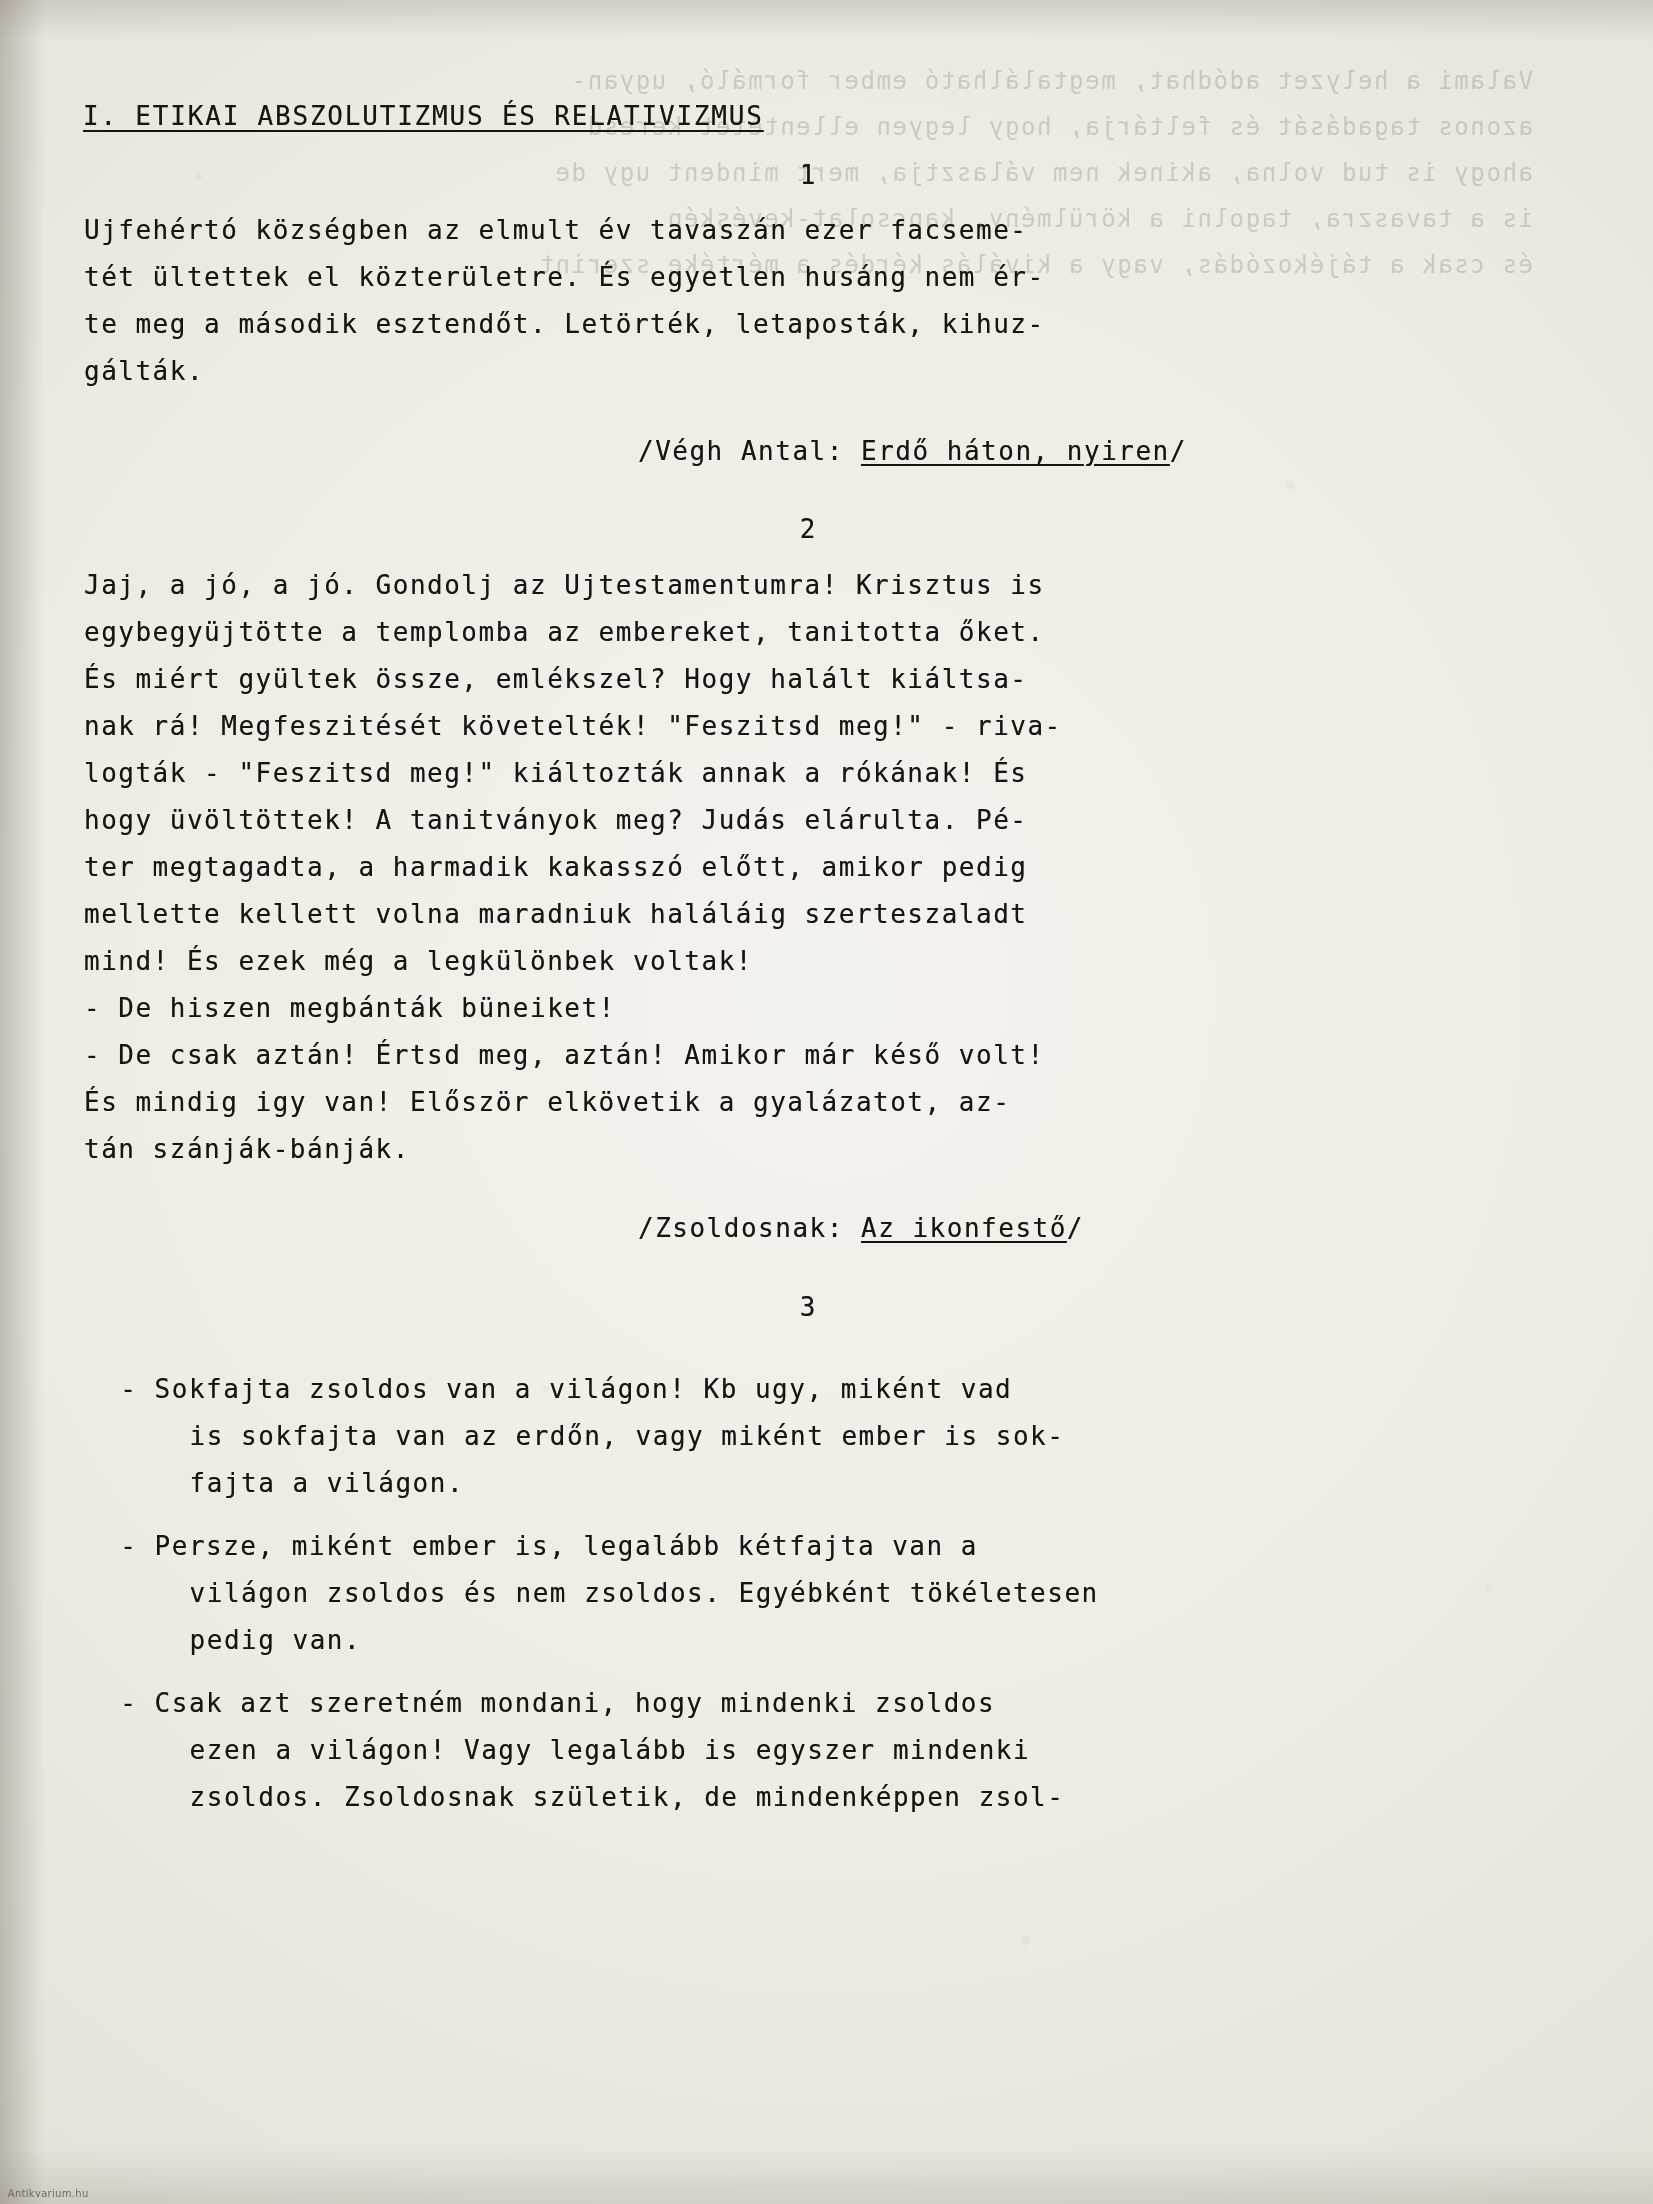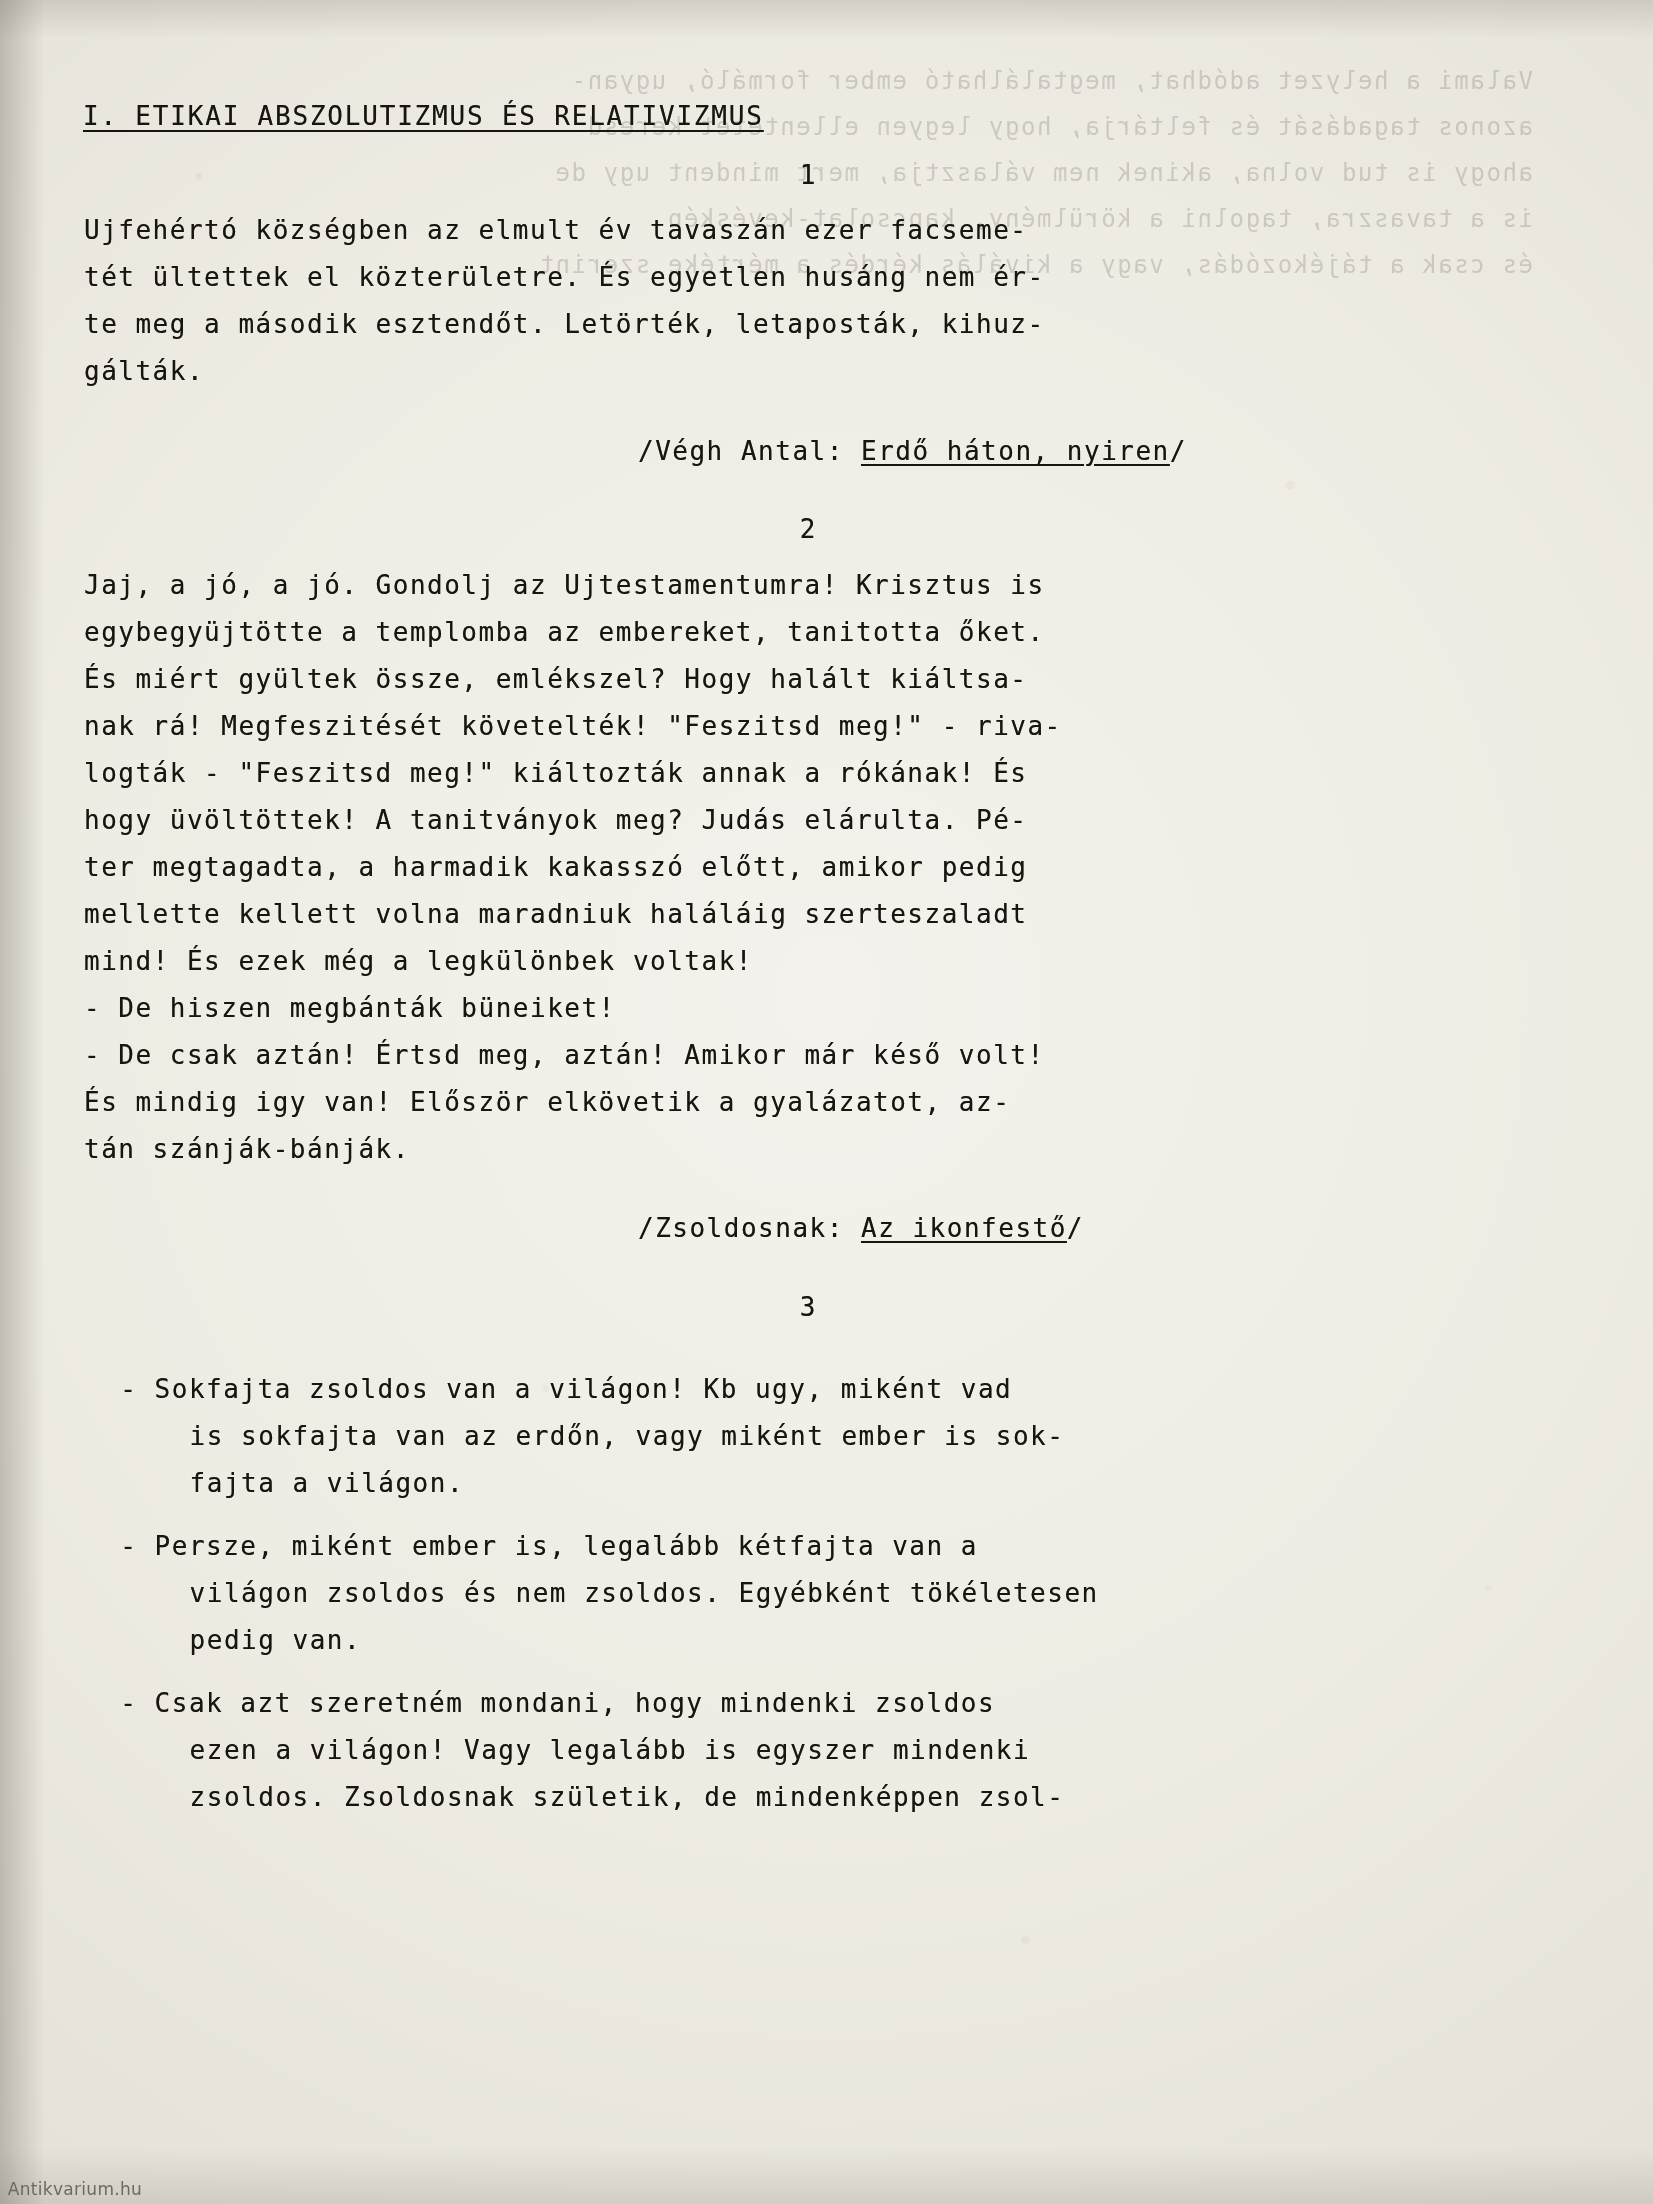--- a/index.html
+++ b/index.html
@@ -135,21 +135,21 @@
   .dlg-block { padding-left: 21.3px; }
 
   
   .sheet { text-shadow: 0 0 0.6px rgba(23,21,15,0.55); }
 
   .watermark {
     position: absolute;
     left: 7.8px;
     bottom: 5.8px;
     font-family: "DejaVu Sans", "Liberation Sans", sans-serif;
-    font-size: 17px;
+    font-size: 10px;
     color: #6d6a63;
     letter-spacing: 0.3px;
   }
 </style>
 </head>
 <body>
 
 <div class="page">
 
   <div class="grain"></div>

